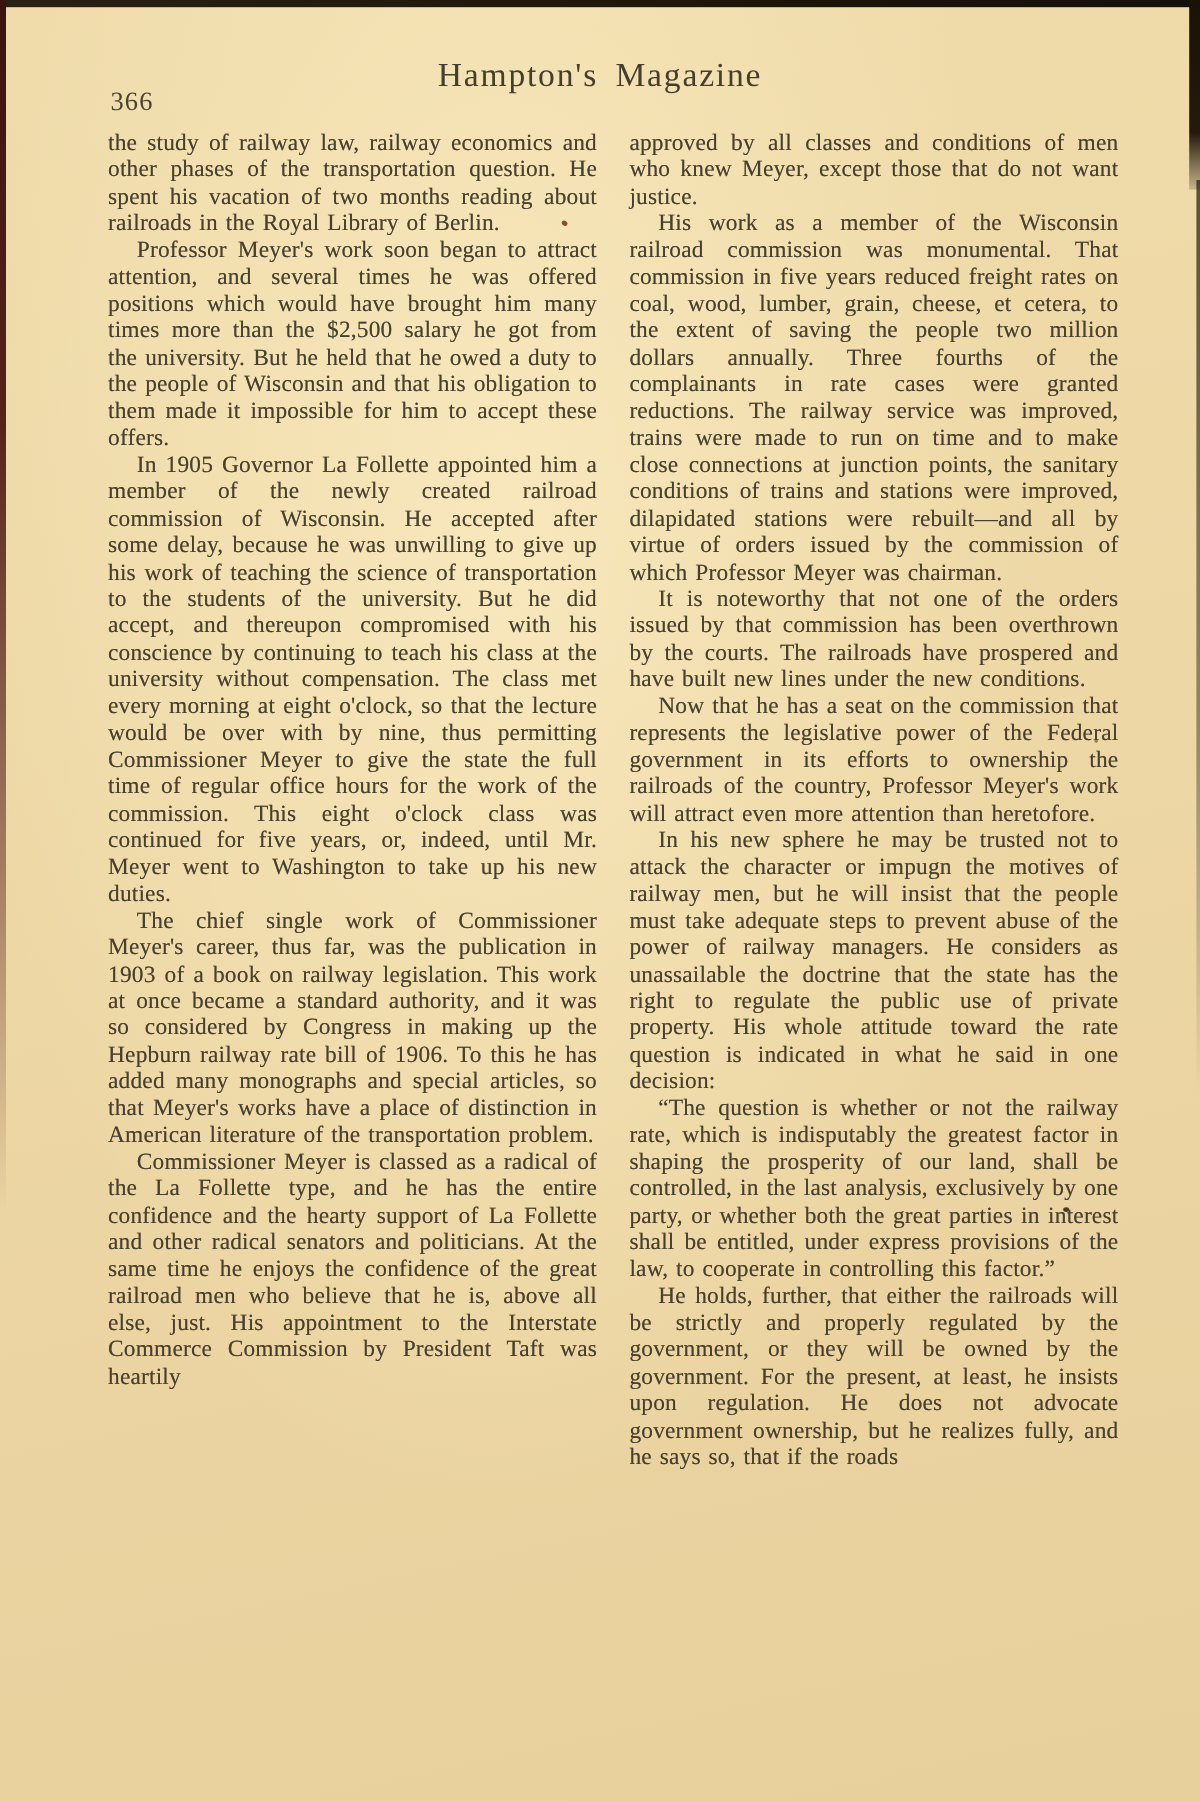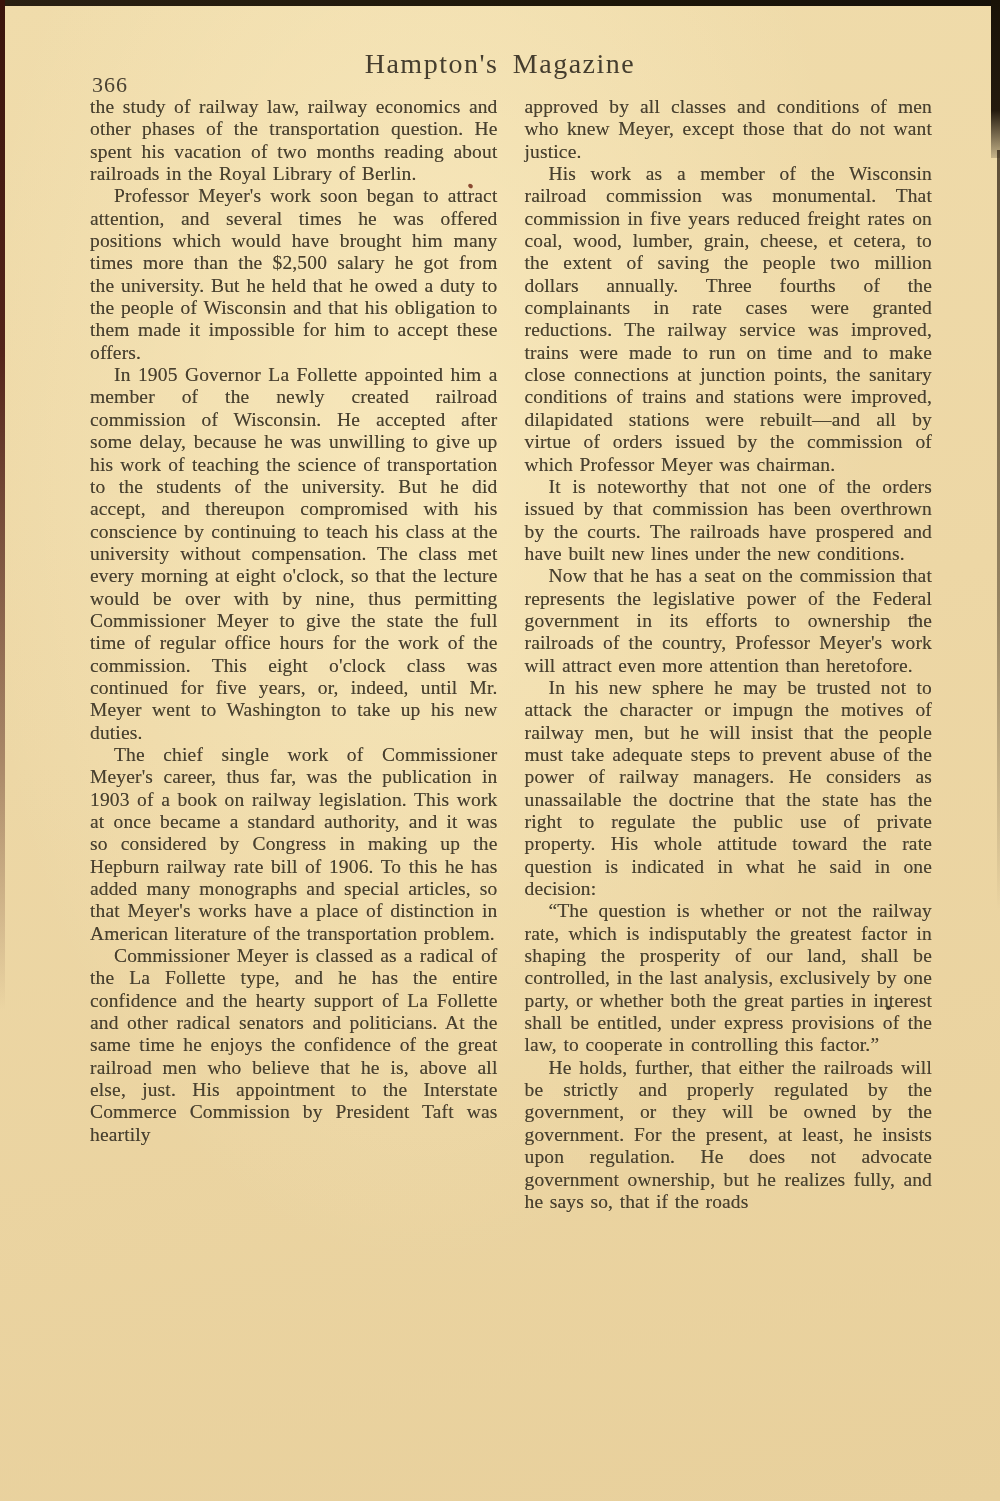--- a/index.html
+++ b/index.html
@@ -60,21 +60,21 @@
     font-weight: 400;
     letter-spacing: 1.5px;
     word-spacing: 6px;
     color: #453d2e;
   }
   
   .columns {
     display: flex;
     padding: 0 68px 0 90px;
     gap: 27px;
-    margin-top: 4px;
+    margin-top: 17px;
   }
   .col {
     flex: 1 1 0;
     min-width: 0;
   }
   .col p {
     margin: 0;
     text-align: justify;
     font-size: 19.5px;
     line-height: 22.35px;

